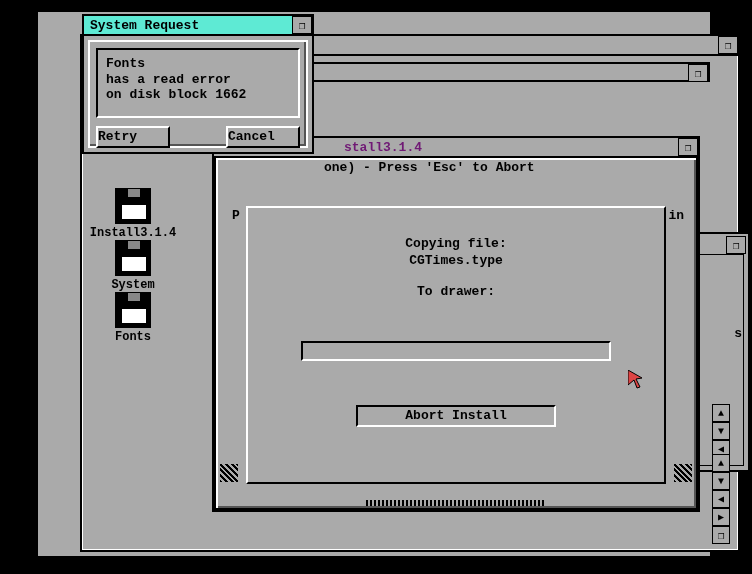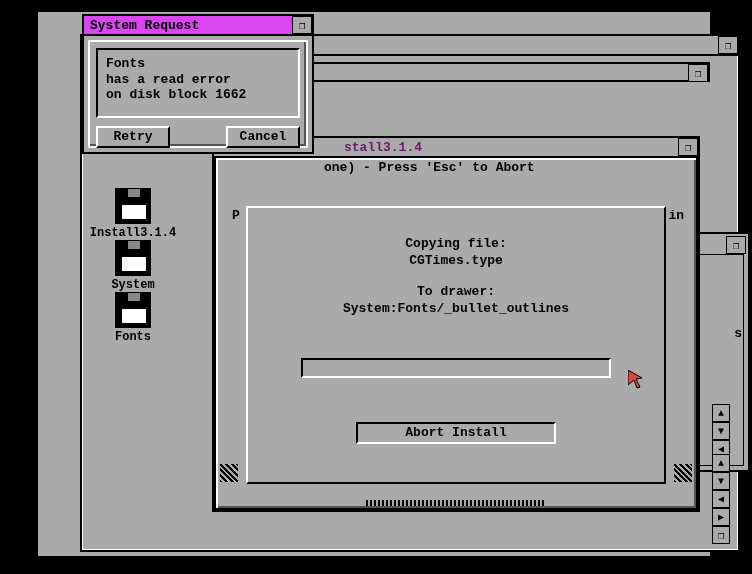--- a/index.html
+++ b/index.html
@@ -164,21 +164,21 @@
     display: flex; align-items: center; justify-content: center;
     font-size: 10px;
   }
   
   
   .sysreq {
     left: 44px; top: 2px;
     width: 232px; height: 140px;
     z-index: 100;
   }
-  .sysreq .titlebar { background: #d946ef; gap: 18px; }
+  .sysreq .titlebar { background: #5eead4; gap: 18px; }
   .sysreq .body {
     height: calc(100% - 20px);
     position: relative;
     padding: 8px;
     border: 4px solid #aaa;
     box-shadow: inset 0 0 0 2px #fff, inset -2px -2px 0 2px #555;
   }
   .sysreq .msg-box {
     border: 2px solid #000;
     border-right-color: #fff;
@@ -192,21 +192,20 @@
     display: flex;
     justify-content: space-between;
     margin-top: 8px;
   }
   .req-btn {
     width: 74px; height: 22px;
     border: 2px solid #fff;
     border-right-color: #000;
     border-bottom-color: #000;
     background: #aaa;
-    text-align: center;
     line-height: 18px;
     font-weight: bold;
   }
   
   
   .pointer {
     position: absolute;
     left: 590px; top: 358px;
     width: 0; height: 0;
     z-index: 200;
@@ -290,21 +289,20 @@
         </div>
         <div style="position:absolute; left:110px; top:22px; font-weight:bold;">one) - Press 'Esc' to Abort</div>
         <div class="body">
           <div style="position:absolute; left:16px; top:50px; font-weight:bold;">P</div>
           <div style="position:absolute; right:12px; top:50px; font-weight:bold;">in</div>
           <div class="panel" style="left:30px; right:30px; top:36px; bottom:24px;margin-top:12px;">
             <div class="inst-text">Copying file:</div>
             <div class="inst-text">CGTimes.type</div>
             <div style="height:14px;"></div>
             <div class="inst-text">To drawer:</div>
-            <div class="inst-text">System:Fonts/_bullet_outlines</div>
             <div class="progress"></div>
             <div class="abort-btn">Abort Install</div>
           </div>
           <div class="drag-side" style="left:4px; bottom:26px;"></div>
           <div class="drag-side" style="right:4px; bottom:26px;"></div>
           <div class="drag-bottom"></div>
         </div>
       </div>
 
     </div>

